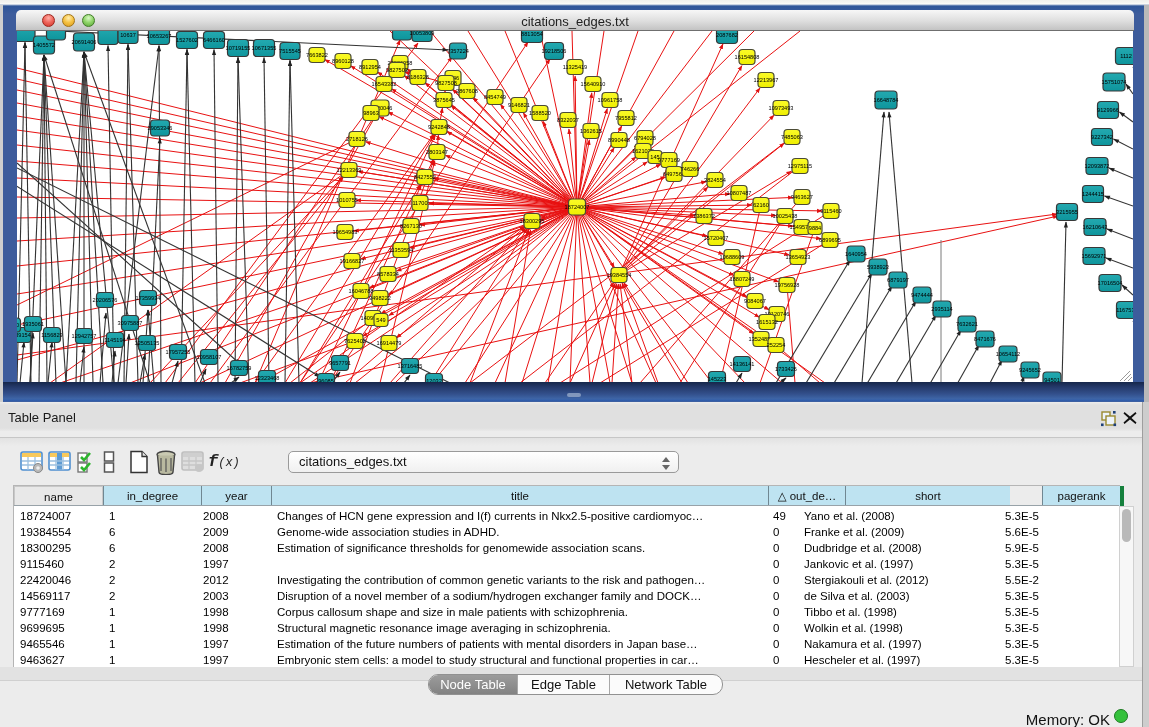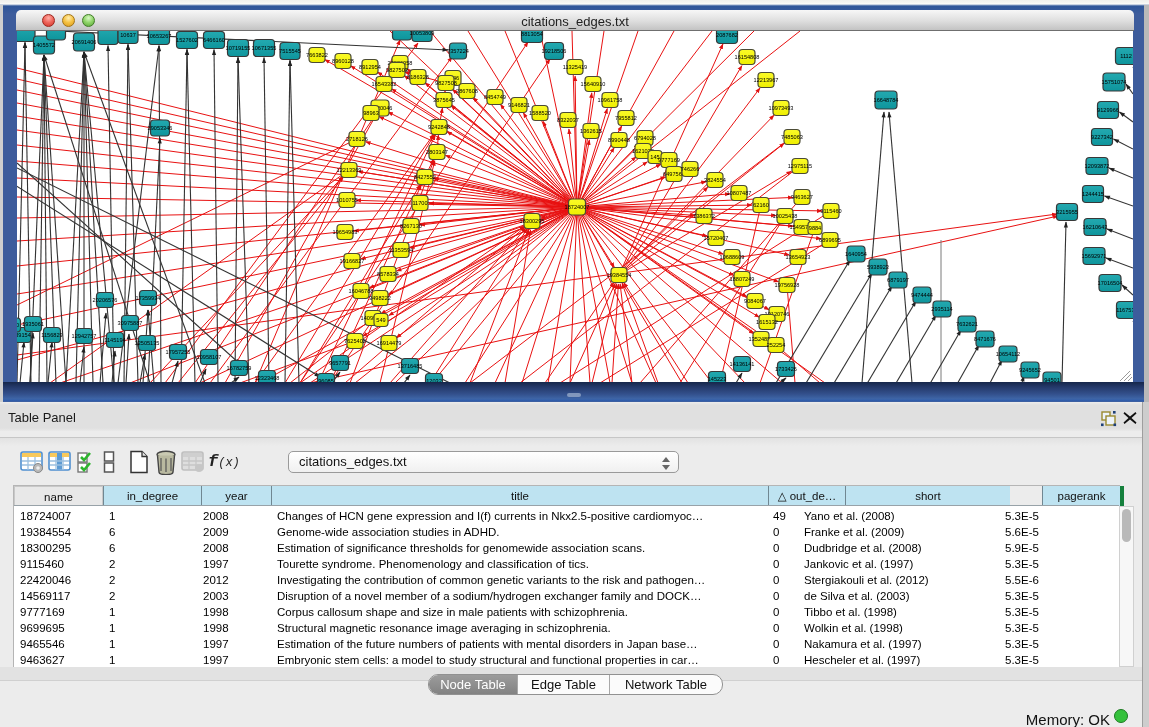--- a/index.html
+++ b/index.html
@@ -723,33 +723,32 @@
         <span class="c2">2008</span>
         <span class="c3">Estimation of significance thresholds for genomewide association scans.</span>
         <span class="c4">0</span>
         <span class="c5">Dudbridge et al. (2008)</span>
         <span class="c6">5.9E-5</span>
       </div>
       <div class="tr">
         <span class="c0">9115460</span>
         <span class="c1">2</span>
         <span class="c2">1997</span>
-        <span class="c3">Tourette syndrome. Phenomenology and classification of tics.</span>
         <span class="c4">0</span>
         <span class="c5">Jankovic et al. (1997)</span>
         <span class="c6">5.3E-5</span>
       </div>
       <div class="tr">
         <span class="c0">22420046</span>
         <span class="c1">2</span>
         <span class="c2">2012</span>
         <span class="c3">Investigating the contribution of common genetic variants to the risk and pathogen…</span>
         <span class="c4">0</span>
         <span class="c5">Stergiakouli et al. (2012)</span>
-        <span class="c6">5.5E-6</span>
+        <span class="c6">5.5E-2</span>
       </div>
       <div class="tr">
         <span class="c0">14569117</span>
         <span class="c1">2</span>
         <span class="c2">2003</span>
         <span class="c3">Disruption of a novel member of a sodium/hydrogen exchanger family and DOCK…</span>
         <span class="c4">0</span>
         <span class="c5">de Silva et al. (2003)</span>
         <span class="c6">5.3E-5</span>
       </div>

